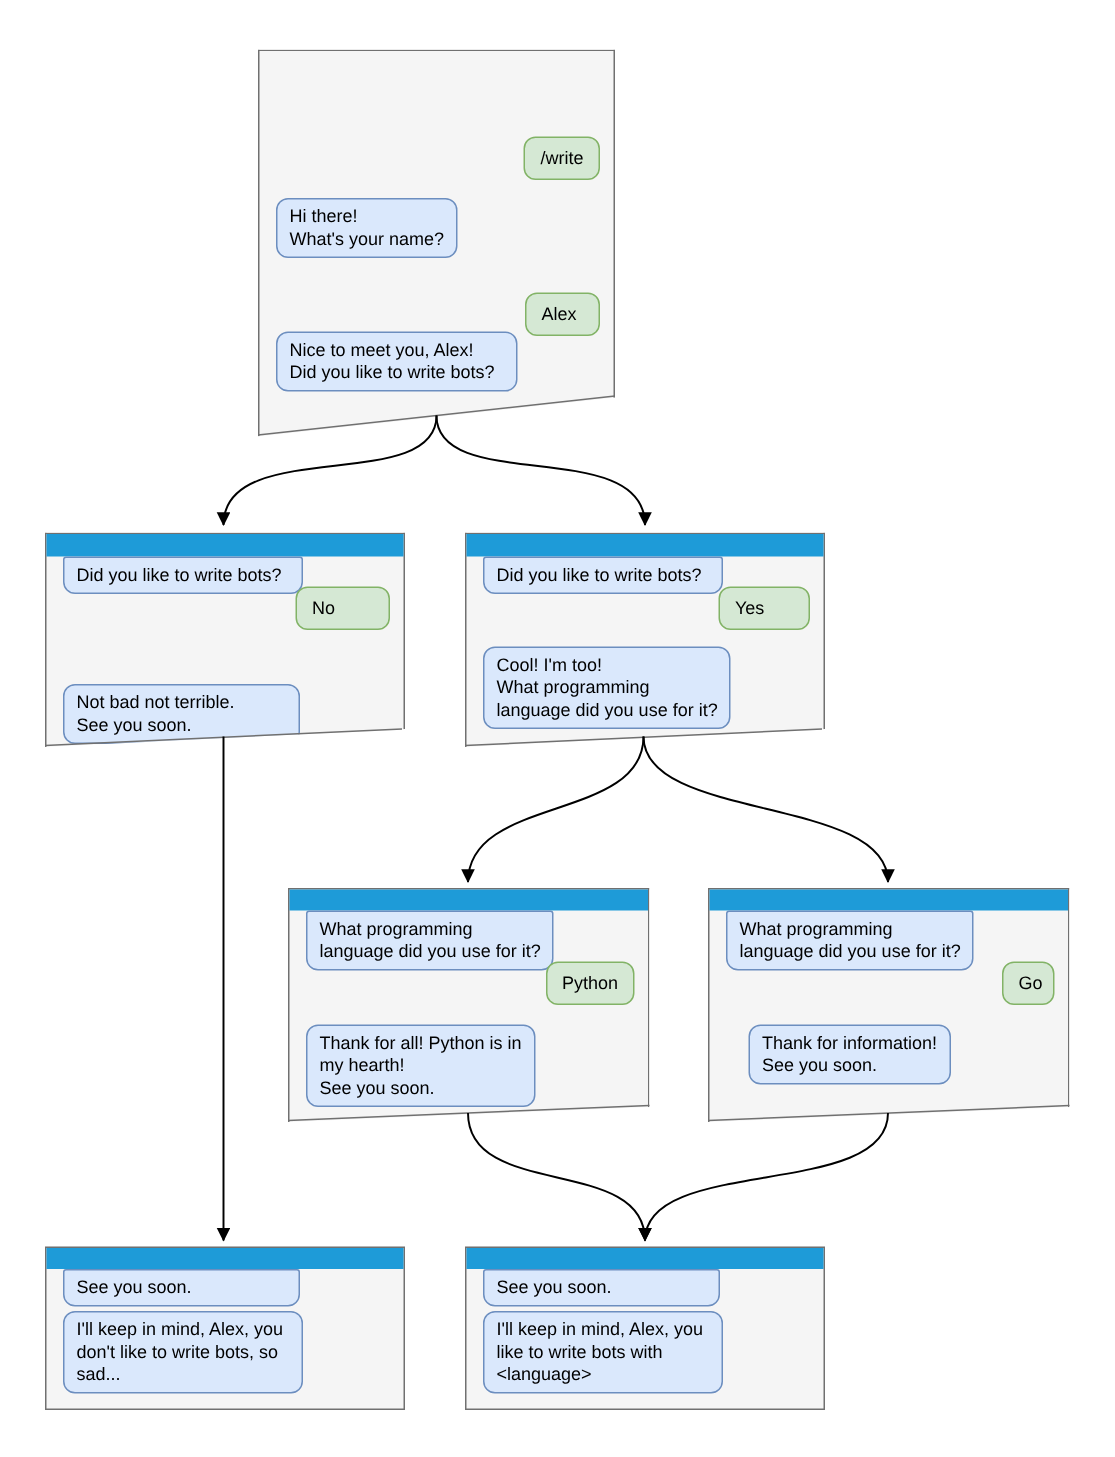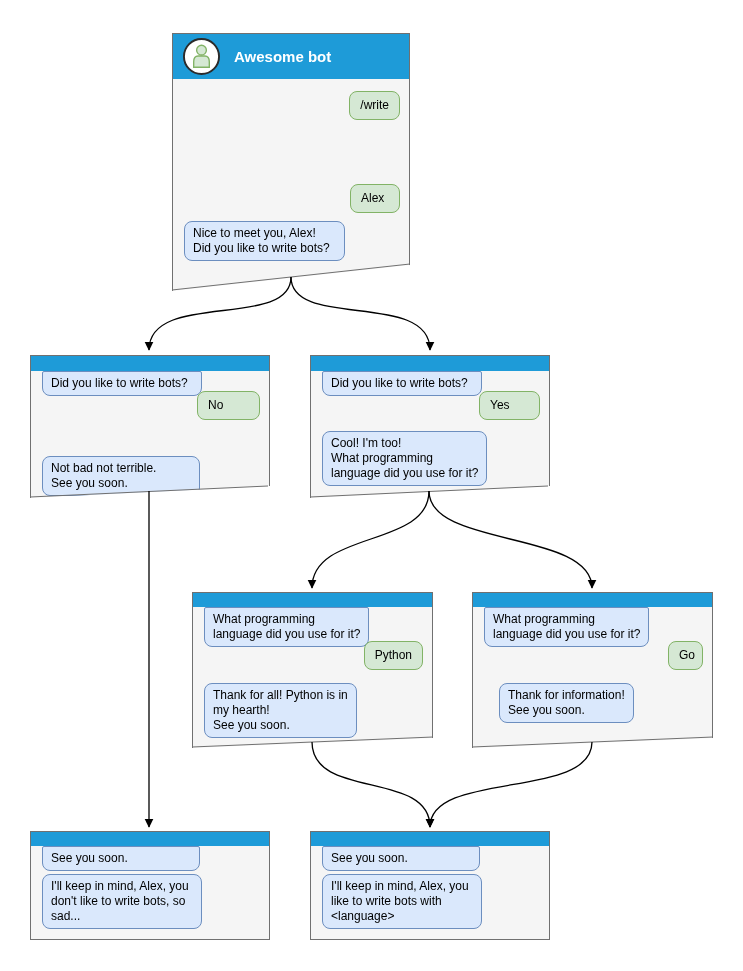--- a/index.html
+++ b/index.html
@@ -66,32 +66,24 @@
     <path class="edge" d="M291,277 C291,330 149,290 149,350" marker-end="url(#arr)"></path>
     <path class="edge" d="M291,277 C291,330 430,290 430,350" marker-end="url(#arr)"></path>
     <path class="edge" d="M429,491 C429,548 312,530 312,588" marker-end="url(#arr)"></path>
     <path class="edge" d="M429,491 C429,548 592,530 592,588" marker-end="url(#arr)"></path>
     <path class="edge" d="M312,742 C312,800 430,770 430,827" marker-end="url(#arr)"></path>
     <path class="edge" d="M592,742 C592,800 430,770 430,827" marker-end="url(#arr)"></path>
     <path class="edge" d="M149,491 L149,827" marker-end="url(#arr)"></path>
   </svg>
 
   <div class="window torn w-main">
-    <div class="header big">
-      <span class="avatar">
-        <svg viewBox="0 0 40 40" width="39" height="39">
-          <circle cx="20" cy="20" r="18" fill="#ffffff" stroke="#2b2b2b" stroke-width="2"></circle>
-          <circle cx="20" cy="13.5" r="5" fill="#d5e8d4" stroke="#82b366" stroke-width="1.4"></circle>
-          <path d="M12,31 L12,25.5 Q12,19.5 16.5,19.5 L23.5,19.5 Q28,19.5 28,25.5 L28,31 Z" fill="#d5e8d4" stroke="#82b366" stroke-width="1.4"></path>
-        </svg>
-      </span>
-      <span class="title">Awesome bot</span>
-    </div>
     <div class="bubble user" style="top:57px;min-width:50px;">/write</div>
-    <div class="bubble user" style="top:150px;min-width:50px;margin-left:37px;">Alex</div>
+    <div class="bubble bot" style="top:98px;width:121px;">Hi there!
+What's your name?</div>
+    <div class="bubble user" style="top:161px;min-width:50px;margin-left:37px;">Alex</div>
     <div class="bubble bot" style="top:187px;width:161px;">Nice to meet you, Alex!
 Did you like to write bots?</div>
   </div>
 
   <div class="window torn w-no">
     <div class="header small"></div>
     <div class="bubble bot flush" style="top:15px;width:160px;">Did you like to write bots?</div>
     <div class="bubble user" style="top:35px;width:63px;">No</div>
     <div class="bubble bot" style="top:75px;width:158px;margin-top:25px;">Not bad not terrible.
 See you soon.</div>

